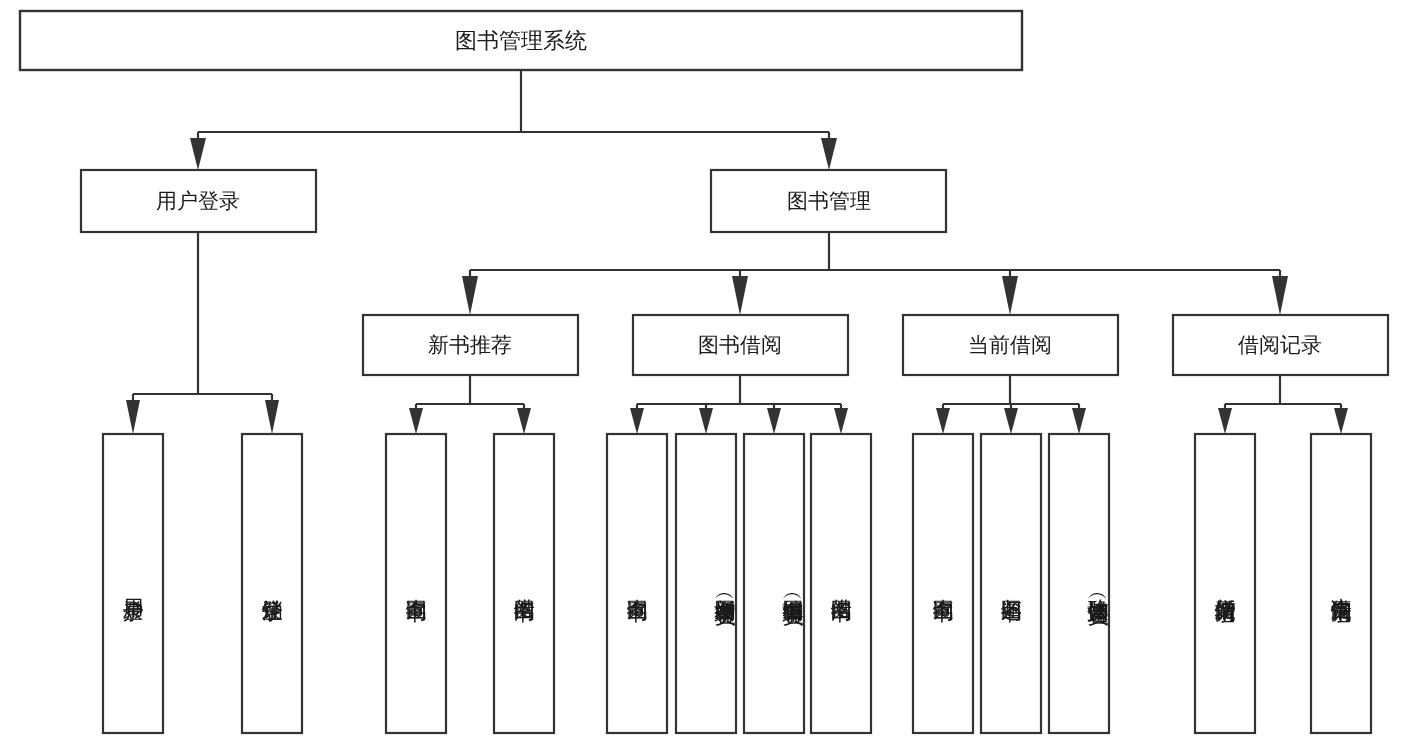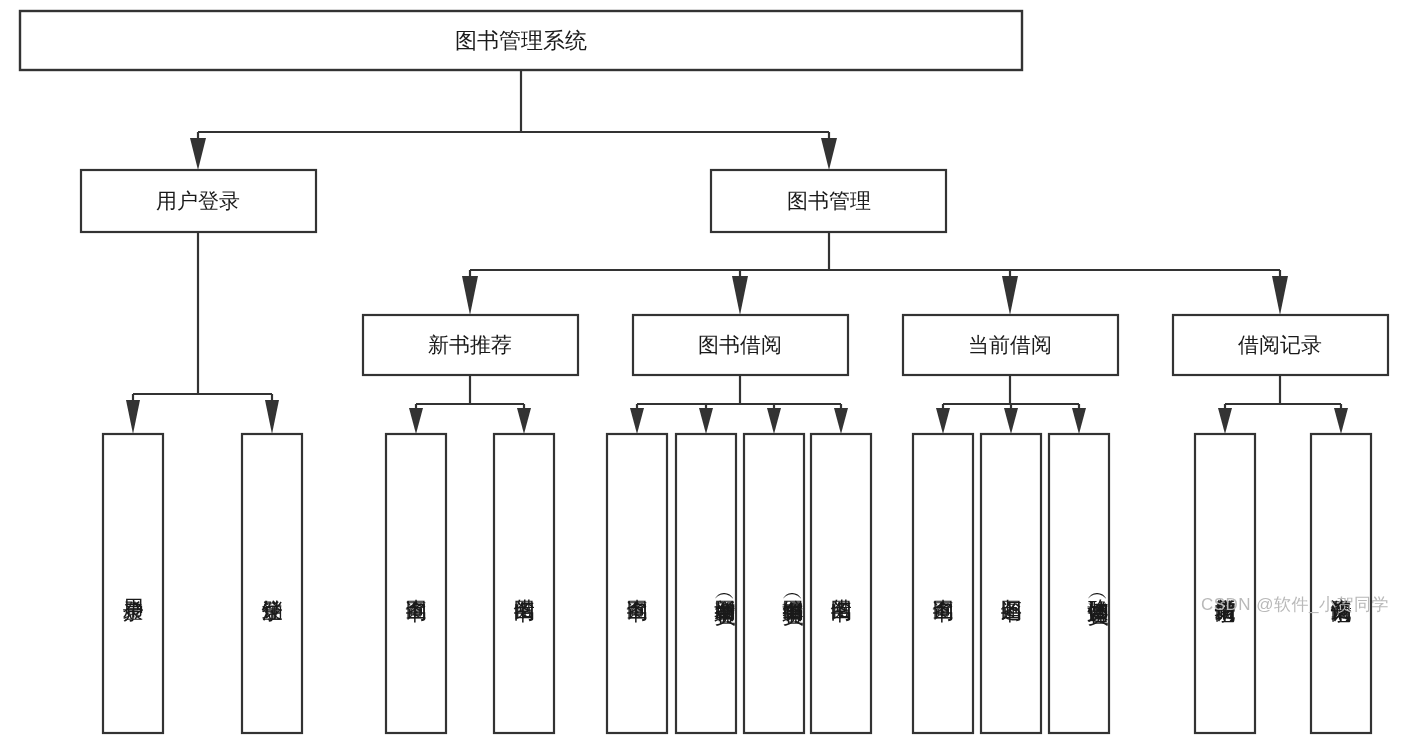--- a/index.html
+++ b/index.html
@@ -215,15 +215,14 @@
   <div class="vlabel" style="left:607px; top:434px; width:60px; height:299px; display:flex; align-items:center; justify-content:center;">查询图书</div>
   <div class="vlabel" style="left:676px; top:440px; width:60px; height:293px; display:flex; align-items:flex-start; justify-content:center;">新增图书（管理员）</div>
   <div class="vlabel" style="left:744px; top:440px; width:60px; height:293px; display:flex; align-items:flex-start; justify-content:center;">编辑图书（管理员）</div>
   <div class="vlabel" style="left:811px; top:434px; width:60px; height:299px; display:flex; align-items:center; justify-content:center;">借阅图书</div>
   <div class="vlabel" style="left:913px; top:434px; width:60px; height:299px; display:flex; align-items:center; justify-content:center;">查询图书</div>
   <div class="vlabel" style="left:981px; top:434px; width:60px; height:299px; display:flex; align-items:center; justify-content:center;">归还图书</div>
   <div class="vlabel" style="left:1049px; top:440px; width:60px; height:293px; display:flex; align-items:flex-start; justify-content:center;">确认归还（管理员）</div>
   <div class="vlabel" style="left:1195px; top:434px; width:60px; height:299px; display:flex; align-items:center; justify-content:center;">新增借阅记录</div>
   <div class="vlabel" style="left:1311px; top:434px; width:60px; height:299px; display:flex; align-items:center; justify-content:center;">查询借阅记录</div>
 
-  <div class="watermark">CSDN @软件_小贺同学</div>
 
 </div>
 
 </body></html>

